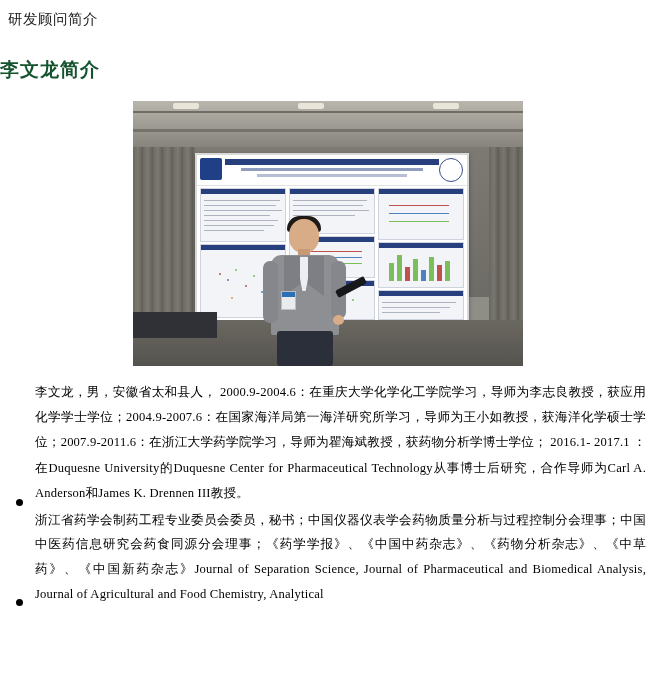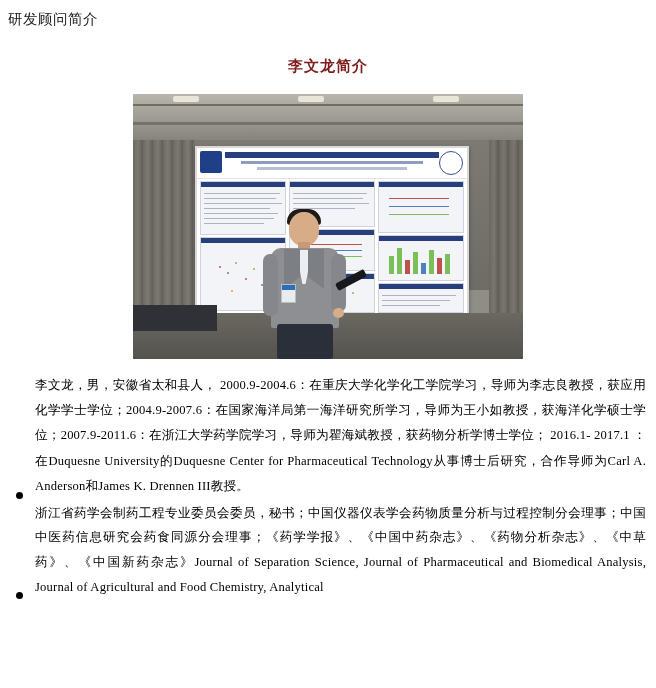--- a/index.html
+++ b/index.html
@@ -22,25 +22,25 @@
     box-sizing: border-box;
   }
   .doc-header {
     font-family: "Liberation Serif", serif;
     font-size: 14.5px;
     color: #1a1a1a;
     padding: 10px 0 0 8px;
     letter-spacing: 0.5px;
   }
   .title {
-    text-align: center;
+    text-align: left;
     font-family: "Liberation Serif", serif;
     font-weight: bold;
-    font-size: 15px;
-    color: #7f1d1d;
+    font-size: 19px;
+    color: #14532d;
     margin-top: 28px;
     letter-spacing: 1px;
   }
   .photo-wrap {
     margin: 18px auto 0 auto;
     width: 390px;
     height: 265px;
     position: relative;
   }
   

